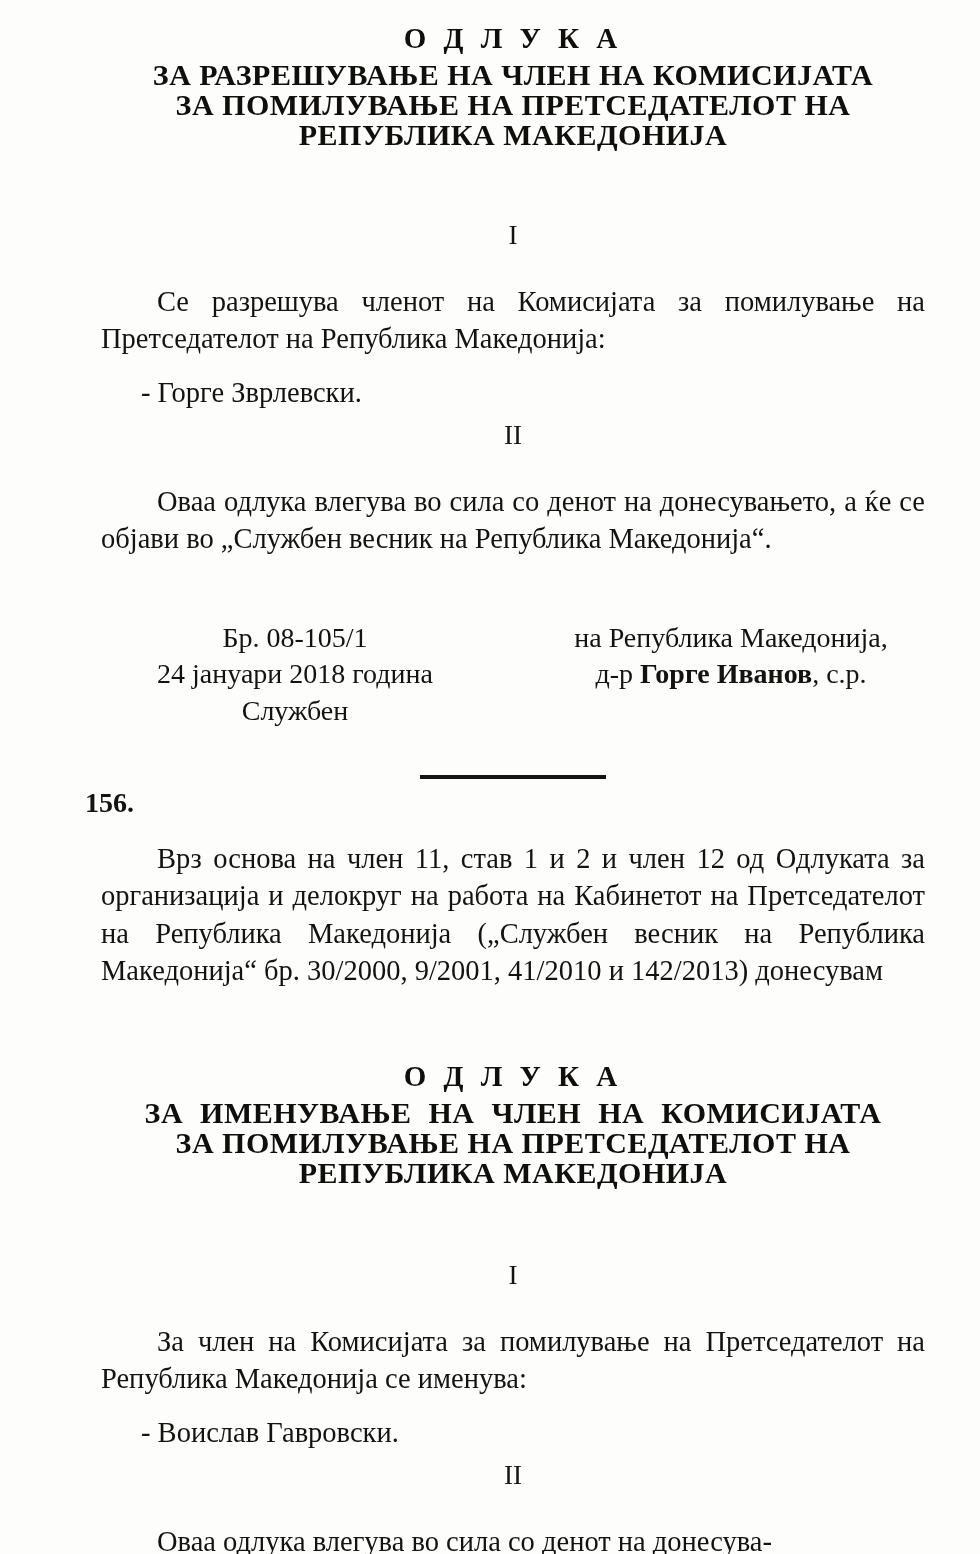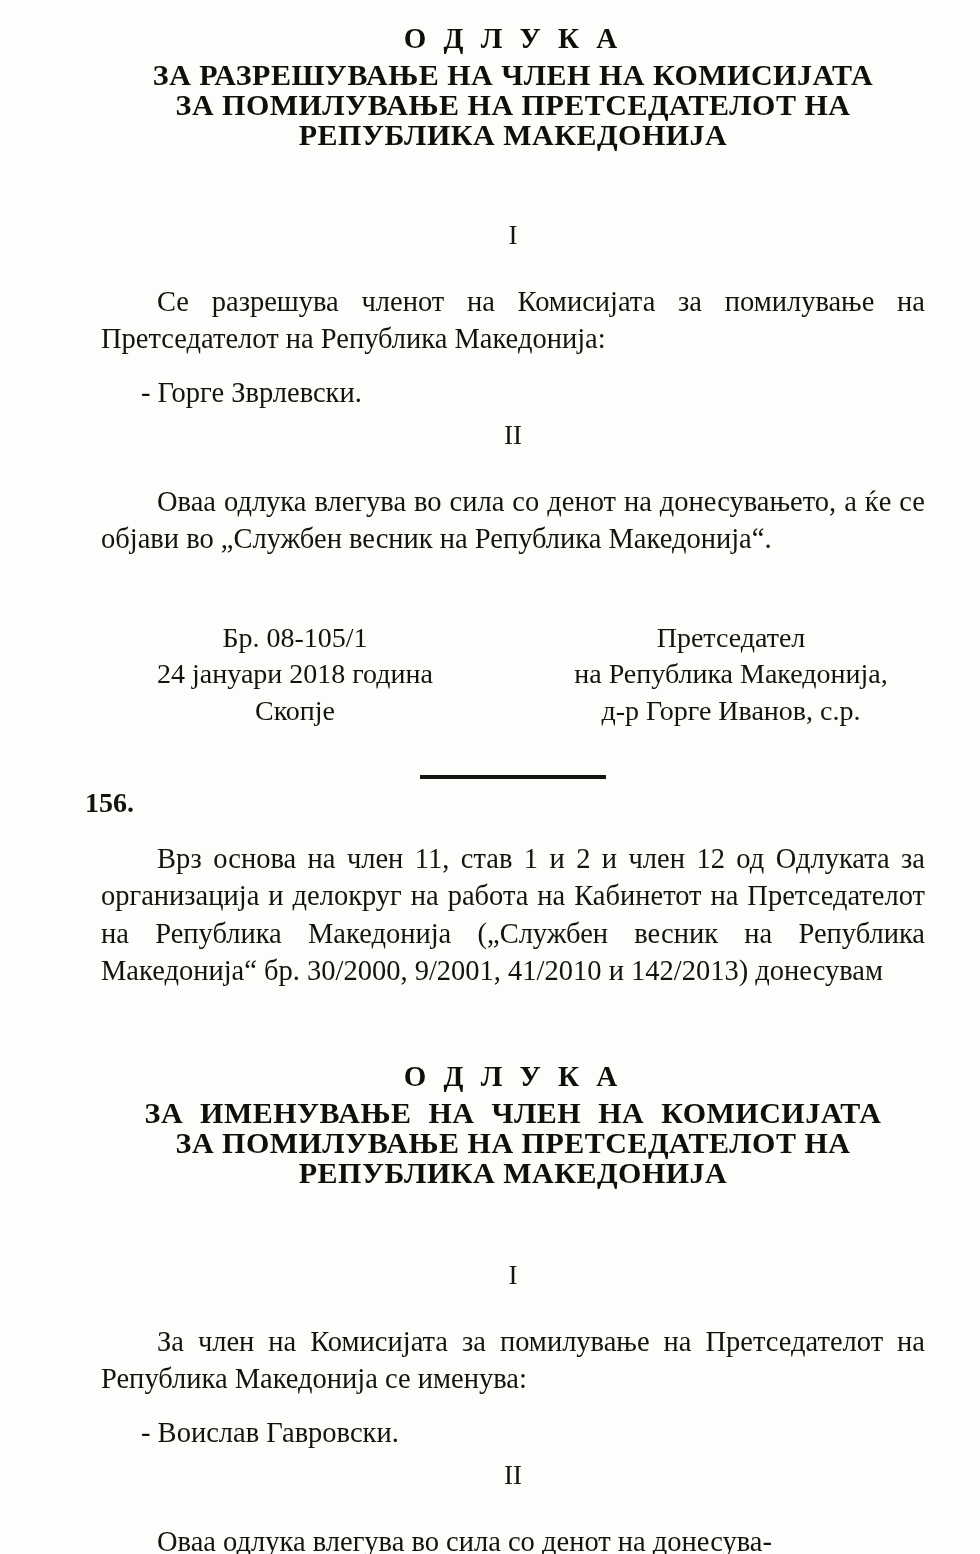--- a/index.html
+++ b/index.html
@@ -90,21 +90,21 @@
     justify-content: space-between;
     font-size: 28px;
     line-height: 1.3;
   }
   .sig-col {
     text-align: center;
     white-space: nowrap;
   }
   .sig-col.left { width: 420px; }
   .sig-col.right { width: 420px; }
-  .sig-col b { font-weight: normal; }
+  .sig-col b { font-weight: bold; }
 
   
   .sep-wrap {
     width: 856px;
     text-align: center;
   }
   .sep-rule {
     display: inline-block;
     width: 186px;
     height: 4px;
@@ -145,24 +145,23 @@
     <div class="roman">II</div>
     <div class="s-18"></div>
     <p class="para lastline-left">Оваа одлука влегува во сила со денот на донесувањето, а ќе се објави во „Службен весник на Република Македонија“.</p>
   </div>
 
   <div class="col" style="top:620px;">
     <div class="sig-block">
       <div class="sig-col left">
         <div>Бр. 08-105/1</div>
         <div>24 јануари 2018 година</div>
-        <div>Скопје</div>
+        <div>Службен</div>
       </div>
       <div class="sig-col right">
-        <div>Претседател</div>
         <div>на Република Македонија,</div>
         <div><span>д-р </span><b>Горге Иванов</b><span>, с.р.</span></div>
       </div>
     </div>
   </div>
 
   <div class="col" style="top:765px;">
     <div class="sep-wrap">
       <span class="sep-rule"></span>
     </div>

